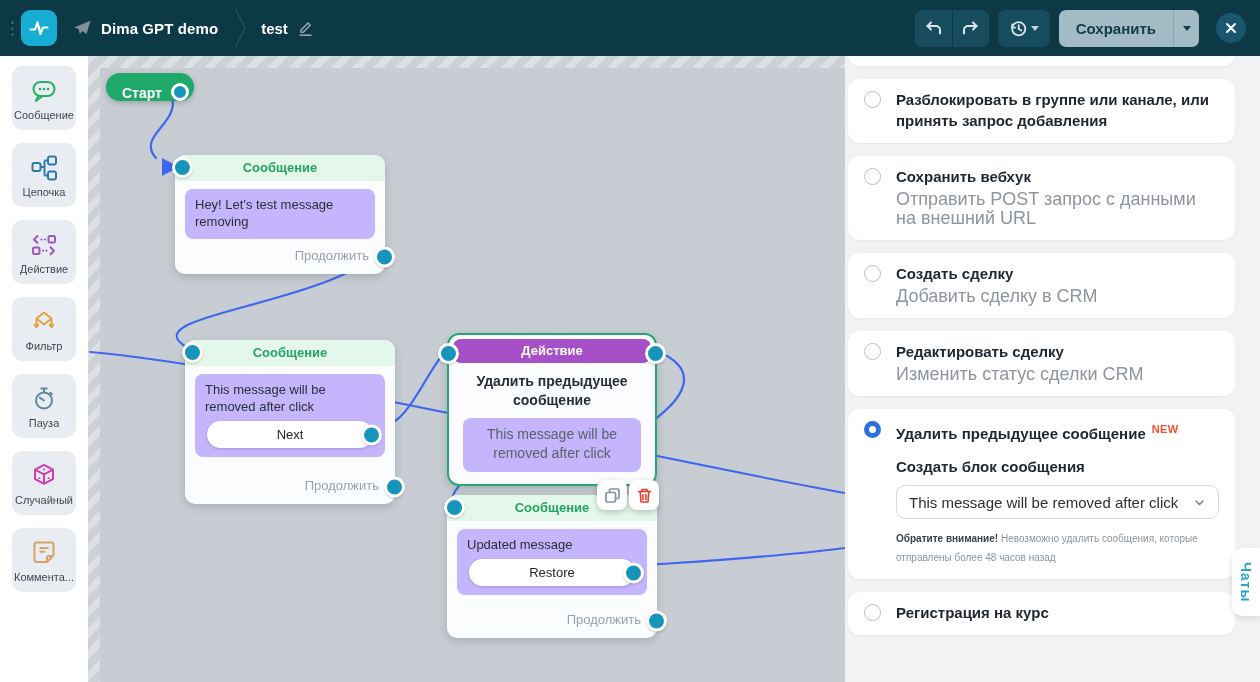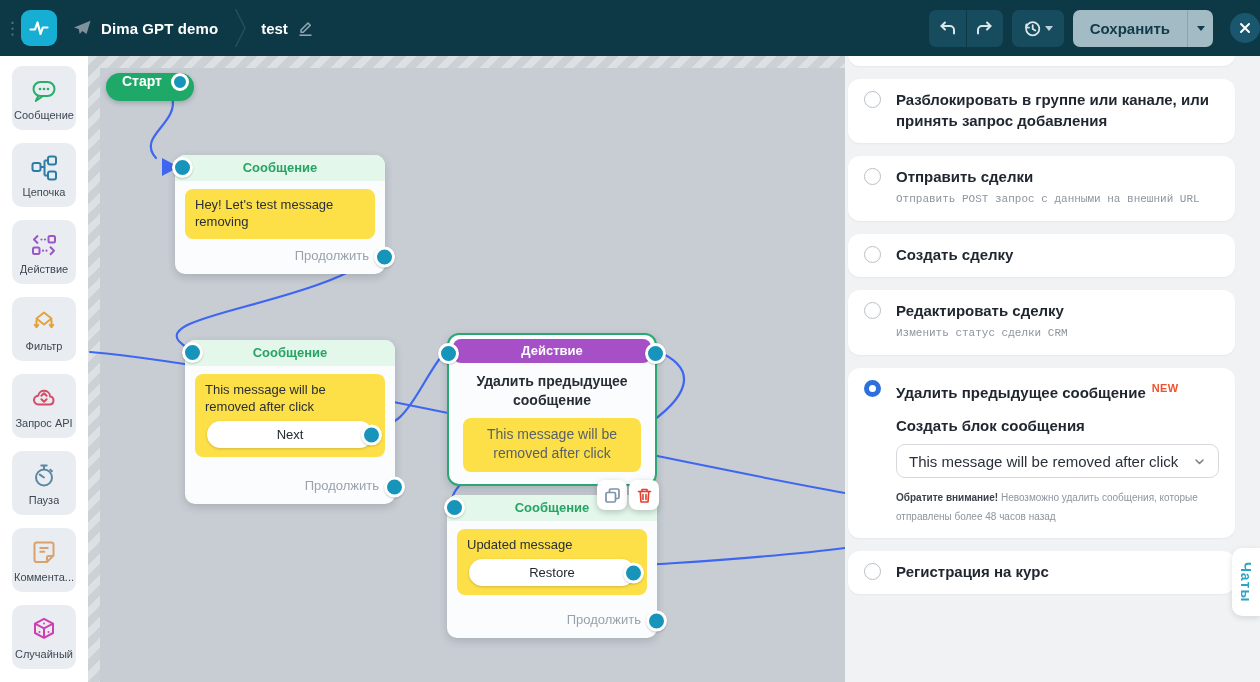--- a/index.html
+++ b/index.html
@@ -14,21 +14,21 @@
          background:#0d3947; display:flex; align-items:center; color:#fff; z-index:20; }
   .hdr-left { display:flex; align-items:center; padding-left:4px; }
   .kebab { color:#527784; font-size:17px; width:12px; text-align:center; cursor:pointer; }
   .logo { width:36px; height:36px; border-radius:9px; background:#17aed3;
           display:flex; align-items:center; justify-content:center; margin-left:5px; }
   .plane { margin-left:15px; display:flex; }
   .bot-name { margin-left:9px; font-weight:700; font-size:15px; letter-spacing:.1px; }
   .crumb-sep { margin-left:16px; display:flex; }
   .flow-name { margin-left:14px; font-weight:700; font-size:15px; }
   .edit-btn { margin-left:9px; display:flex; cursor:pointer; }
-  .hdr-right { margin-left:auto; display:flex; align-items:center; gap:9px; }
+  .hdr-right { margin-left:auto; display:flex; align-items:center; gap:9px; padding-right:14px; }
   .btn-group { display:flex; background:#174c5e; border-radius:7px; height:37px; align-items:center; overflow:hidden; }
   .icon-btn { width:37px; height:37px; display:flex; align-items:center; justify-content:center; cursor:pointer; }
   .btn-group .icon-btn + .icon-btn { border-left:1px solid #0d3947; }
   .history-btn { width:52px; gap:3px; }
   .caret { width:0; height:0; border:4px solid transparent; border-top:5px solid #bfd3da; margin-top:4px; }
   .save-btn { display:flex; align-items:stretch; background:#a2bbc4; border-radius:7px; height:37px; overflow:hidden; cursor:pointer; }
   .save-main { padding:0 17px; display:flex; align-items:center; font-weight:700; color:#113a4a; font-size:15px; }
   .save-caret { width:26px; border-left:1px solid #87a4af; display:flex; align-items:center; justify-content:center; }
   .save-caret .caret { border-top-color:#113a4a; }
   .close-btn { width:30px; height:30px; border-radius:50%; background:#1a566e;
@@ -40,28 +40,28 @@
                display:flex; flex-direction:column; align-items:center; justify-content:center; gap:3px; cursor:grab; }
   .side-label { font-size:11px; color:#3d4854; max-width:62px; white-space:nowrap; overflow:hidden; }
   
   .canvas { position:absolute; left:88px; top:56px; width:757px; height:626px; background:#c7cdd3; overflow:hidden; }
   .hatch { position:absolute; background:#ccd1d6;
            background-image:repeating-linear-gradient(135deg, rgba(255,255,255,.33) 0 7px, transparent 7px 15px); }
   .hatch-top { left:0; top:0; width:757px; height:12px; }
   .hatch-left { left:0; top:0; width:12px; height:626px; }
   .wires { position:absolute; left:0; top:0; z-index:1; }
   .start-pill { position:absolute; left:18px; top:17px; height:28px; background:#1fa969; border-radius:15px;
-                display:flex; align-items:flex-start; gap:9px; padding:0 5px 0 16px; color:#fff; font-weight:700;
+                display:flex; align-items:flex-end; gap:9px; padding:0 5px 0 16px; color:#fff; font-weight:700;
                 font-size:14px; box-shadow:0 2px 5px rgba(30,40,50,.25); z-index:2; cursor:pointer; }
   .start-port { width:12px; height:12px; background:#1794ba; border:3.5px solid #fff; border-radius:50%; box-sizing:content-box; }
   .node { position:absolute; width:210px; background:#fbfcfd; border-radius:10px;
           box-shadow:0 3px 9px rgba(40,50,60,.20); font-size:13px; z-index:2; cursor:pointer; }
   .node-hd { background:#e4f7eb; color:#27a464; font-weight:700; text-align:center;
              padding:5px 0 6px; border-radius:10px 10px 0 0; position:relative; font-size:13px; }
-  .gbox { background:#fde047; border-radius:8px; margin:8px 10px 0; padding:7px 10px 9px;
+  .gbox { background:#c4b5fd; border-radius:8px; margin:8px 10px 0; padding:7px 10px 9px;
           color:#2a2f36; line-height:17px; }
   .node-ft { position:relative; text-align:right; color:#99a1aa; padding:9px 16px 11px; font-size:13px; }
   .pill-btn { position:relative; background:#fff; border-radius:14px; margin:6px 2px 0; padding:5px 8px;
               text-align:center; color:#23282f; box-shadow:0 1px 3px rgba(0,0,0,.18); cursor:pointer; }
   .port { width:15px; height:15px; background:#1794ba; border:3px solid #fff; border-radius:50%;
           box-sizing:content-box; position:absolute; box-shadow:0 1px 2px rgba(0,0,0,.2); cursor:crosshair; }
   .port.in { left:-3px; top:2px; }
   .port.out-ft { right:-10px; top:50%; transform:translateY(-50%); }
   .port.out-pill { right:-9px; top:50%; transform:translateY(-50%); }
   .action-node { position:absolute; width:210px; border:2px solid #2aa873; border-radius:12px; background:#fbfcfd;
@@ -80,21 +80,21 @@
            padding:0 25px 0 3px; z-index:5; }
   .pcard { background:#fff; border-radius:12px; padding:10px 16px 12px; margin-bottom:13px;
            box-shadow:0 1px 2px rgba(30,40,50,.05); cursor:pointer; }
   .pcard-partial { height:34px; margin-top:-24px; padding:0; }
   .opt { display:flex; gap:15px; }
   .radio { flex:0 0 auto; width:17px; height:17px; border:1.5px solid #b9bfc7; border-radius:50%;
            margin-top:2px; background:#fff; cursor:pointer; }
   .radio.sel { border:5px solid #2b70dd; }
   .opt-content { flex:1; }
   .opt-title { font-size:15px; font-weight:700; color:#1f2630; line-height:21px; }
-  .opt-sub { font-size:11px; color:#8d959e; margin-top:3px; line-height:19px;font-family:Liberation Mono, monospace; }
+  .opt-sub { font-size:18px; color:#8d959e; margin-top:3px; line-height:19px; }
   .new-badge { color:#f0512f; font-size:11px; font-weight:700; vertical-align:6px; margin-left:6px; letter-spacing:.3px; }
   .form-label { font-weight:700; font-size:15px; color:#1f2630; margin-top:14px; }
   .select { margin-top:10px; height:34px; border:1px solid #d5d9de; border-radius:9px; display:flex;
             align-items:center; justify-content:space-between; padding:0 12px; font-size:15px;
             color:#2a3038; background:#fff; cursor:pointer; }
   .note { margin-top:10px; font-size:10px; line-height:19px; color:#8d959e; }
   .note b { color:#3a424c; }
   .chats-tab { position:absolute; right:0; top:492px; background:#fff; color:#29a5c8; font-weight:700;
                font-size:14px; writing-mode:vertical-rl; padding:14px 6px; border-radius:10px 0 0 10px;
                box-shadow:0 2px 6px rgba(0,0,0,.12); letter-spacing:1px; z-index:6; cursor:pointer; }
@@ -216,62 +216,52 @@
     <span style="color:#e5a23c">
       <svg width="30" height="30" viewBox="0 0 30 30" fill="none" stroke="currentColor" stroke-width="2" stroke-linejoin="round" stroke-linecap="round">
         <path d="M15 5.5 L22.5 11.5 L15 17.5 L7.5 11.5 Z"></path>
         <path d="M7.5 13 v6.5 M22.5 13 v6.5"></path>
         <path d="M5.8 17.8 L7.5 20.2 L9.2 17.8 M20.8 17.8 L22.5 20.2 L24.2 17.8"></path>
       </svg>
     </span>
     <span class="side-label">Фильтр</span>
   </div>
   <div class="side-item">
-    <span style="color:#d44d64">
-      <svg width="30" height="30" viewBox="0 0 30 30" fill="none" stroke="currentColor" stroke-width="2" stroke-linejoin="round" stroke-linecap="round">
-        <path d="M9.5 20.5 h11 a4 4 0 0 0 .6 -7.95 a6 6 0 0 0 -11.9 -.8 a4.3 4.3 0 0 0 .3 8.75 z"></path>
-        <path d="M12.4 11.8 L15 9.2 L17.6 11.8"></path>
-          <path d="M12.4 15.2 L15 17.8 L17.6 15.2"></path>
-      </svg>
-    </span>
-    <span class="side-label">Запрос API</span>
-  </div>
-  <div class="side-item">
     <span style="color:#5d86a3">
       <svg width="30" height="30" viewBox="0 0 30 30" fill="none" stroke="currentColor" stroke-width="2" stroke-linecap="round">
         <circle cx="15" cy="16.5" r="8"></circle>
           <path d="M12.3 4.5 h5.4 M15 4.5 v3.5"></path>
           <path d="M15 16.5 L10.8 13.6"></path>
           <path d="M21.3 8.7 l1.6 1.6"></path>
       </svg>
     </span>
     <span class="side-label">Пауза</span>
-  </div>
-  <div class="side-item">
-    <span style="color:#d9a16b">
-      <svg width="30" height="30" viewBox="0 0 30 30" fill="none" stroke="currentColor" stroke-width="2" stroke-linejoin="round">
-        <path d="M7.5 4.5 h15 a2 2 0 0 1 2 2 v11 l-6.5 6.5 h-10.5 a2 2 0 0 1 -2 -2 v-15.5 a2 2 0 0 1 2 -2 z"></path>
-        <path d="M18 24 v-4.5 a1.5 1.5 0 0 1 1.5 -1.5 h4.5"></path>
-        <path d="M10.5 10 h9 M10.5 13.8 h5.5"></path>
-      </svg>
-    </span>
-    <span class="side-label">Коммента...</span>
   </div>
   <div class="side-item">
     <span style="color:#cf3fb2">
       <svg width="30" height="30" viewBox="0 0 30 30" fill="none" stroke="currentColor" stroke-width="2" stroke-linejoin="round">
         <path d="M15 3.8 L24 8.6 V18 L15 22.8 L6 18 V8.6 Z"></path>
         <path d="M6 8.6 L15 13.3 L24 8.6"></path>
           <path d="M15 13.3 V22.8"></path>
         <circle cx="10.5" cy="17" r="1" fill="currentColor" stroke="none"></circle>
           <circle cx="19.5" cy="17" r="1" fill="currentColor" stroke="none"></circle>
           <circle cx="15" cy="8.4" r="1" fill="currentColor" stroke="none"></circle>
       </svg>
     </span>
     <span class="side-label">Случайный</span>
+  </div>
+  <div class="side-item">
+    <span style="color:#d9a16b">
+      <svg width="30" height="30" viewBox="0 0 30 30" fill="none" stroke="currentColor" stroke-width="2" stroke-linejoin="round">
+        <path d="M7.5 4.5 h15 a2 2 0 0 1 2 2 v11 l-6.5 6.5 h-10.5 a2 2 0 0 1 -2 -2 v-15.5 a2 2 0 0 1 2 -2 z"></path>
+        <path d="M18 24 v-4.5 a1.5 1.5 0 0 1 1.5 -1.5 h4.5"></path>
+        <path d="M10.5 10 h9 M10.5 13.8 h5.5"></path>
+      </svg>
+    </span>
+    <span class="side-label">Коммента...</span>
   </div>
 </div>
 
 <div class="canvas">
   <div class="hatch hatch-top"></div>
   <div class="hatch hatch-left"></div>
 
   <svg class="wires" width="757" height="626" viewBox="0 0 757 626">
     <g fill="none" stroke="#3f66f1" stroke-width="2.2" stroke-linecap="round">
       <path d="M84 40 C92 68 48 80 68 102"></path>
@@ -374,31 +364,32 @@
       <div class="opt-content">
         <div class="opt-title">Разблокировать в группе или канале, или принять запрос добавления</div>
       </div>
     </div>
   </div>
 
   <div class="pcard">
     <div class="opt">
       <span class="radio"></span>
       <div class="opt-content">
-        <div class="opt-title">Отправить сделки</div>
+        <div class="opt-title">Сохранить вебхук</div>
         <div class="opt-sub">Отправить POST запрос с данными на внешний URL</div>
       </div>
     </div>
   </div>
 
   <div class="pcard">
     <div class="opt">
       <span class="radio"></span>
       <div class="opt-content">
         <div class="opt-title">Создать сделку</div>
+        <div class="opt-sub">Добавить сделку в CRM</div>
       </div>
     </div>
   </div>
 
   <div class="pcard">
     <div class="opt">
       <span class="radio"></span>
       <div class="opt-content">
         <div class="opt-title">Редактировать сделку</div>
         <div class="opt-sub">Изменить статус сделки CRM</div>

